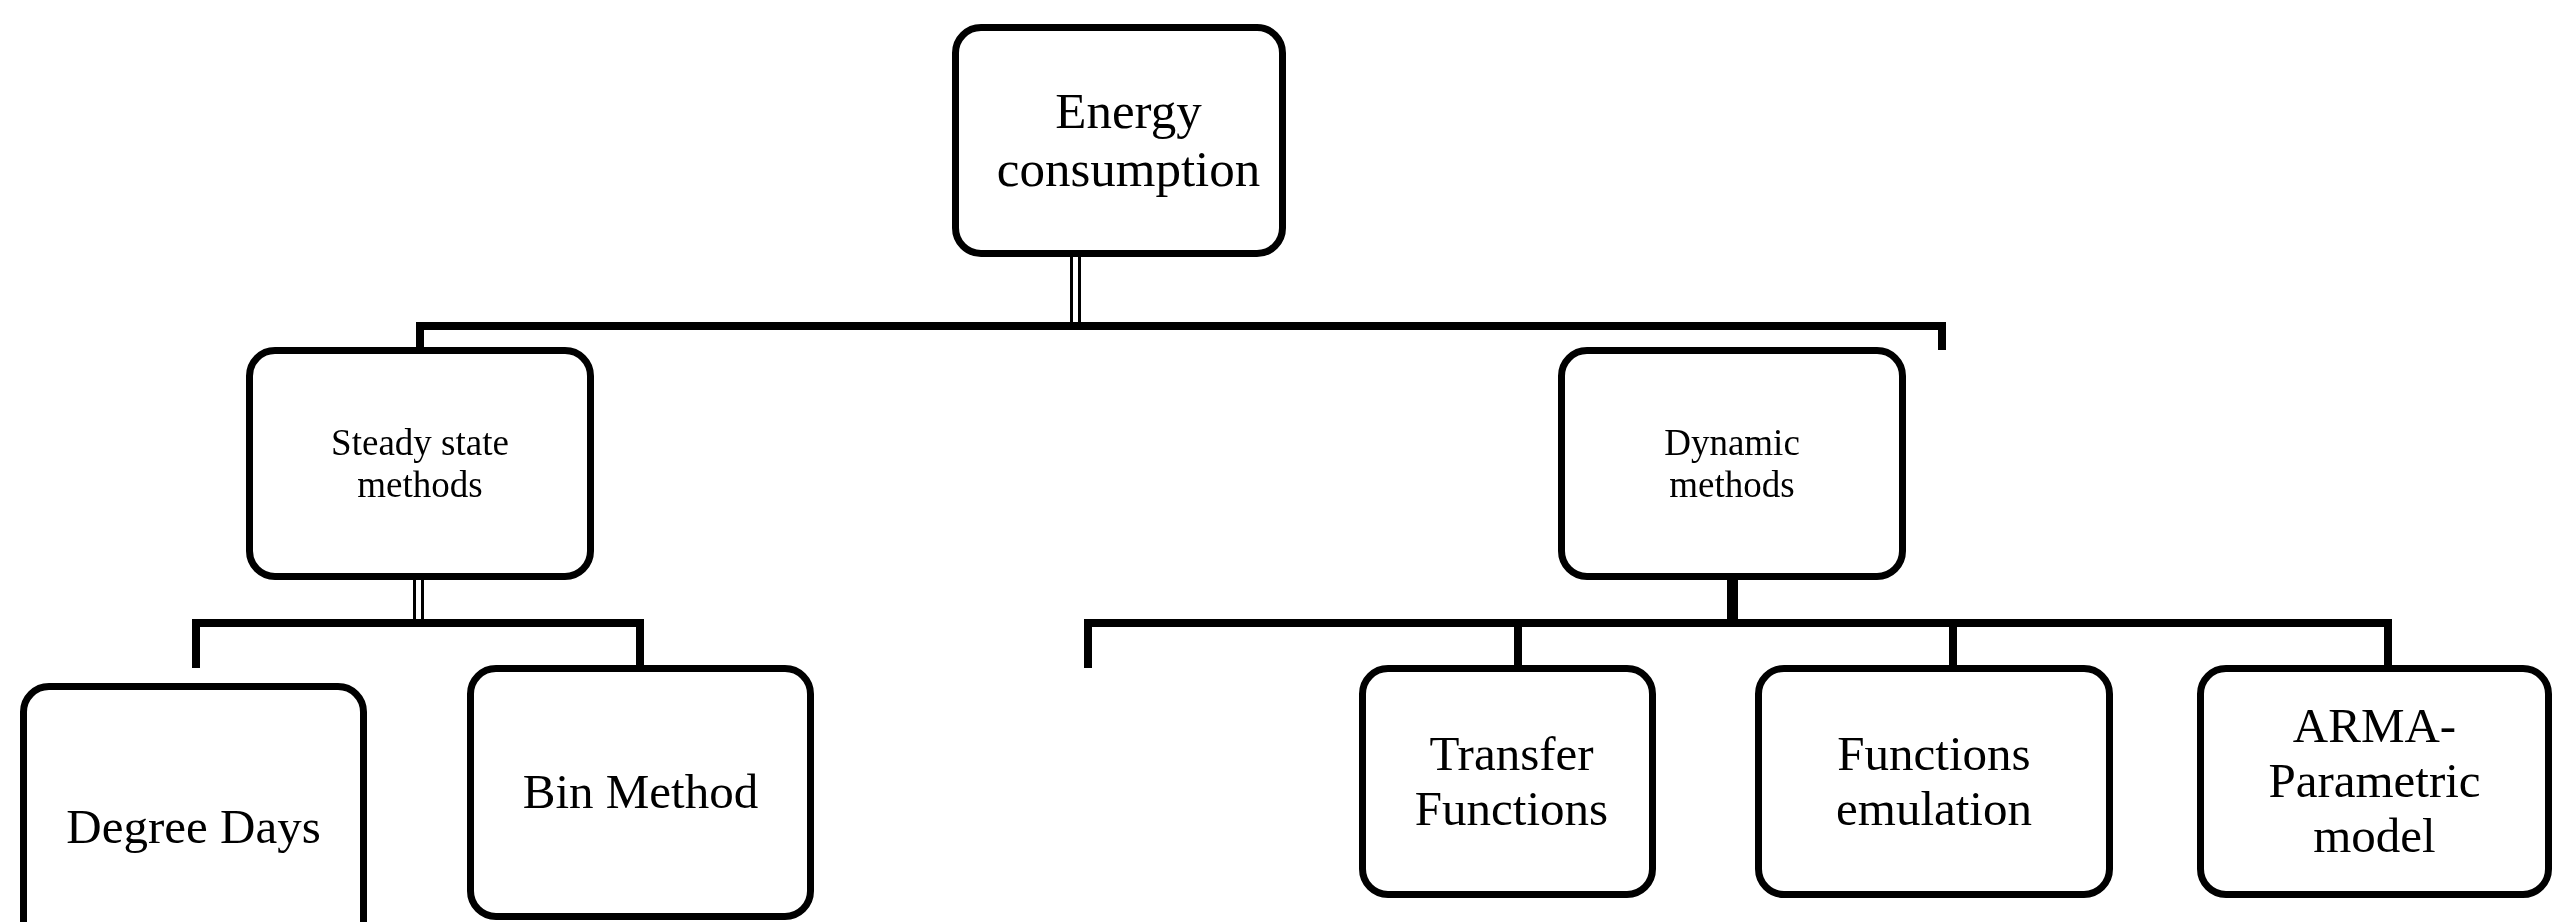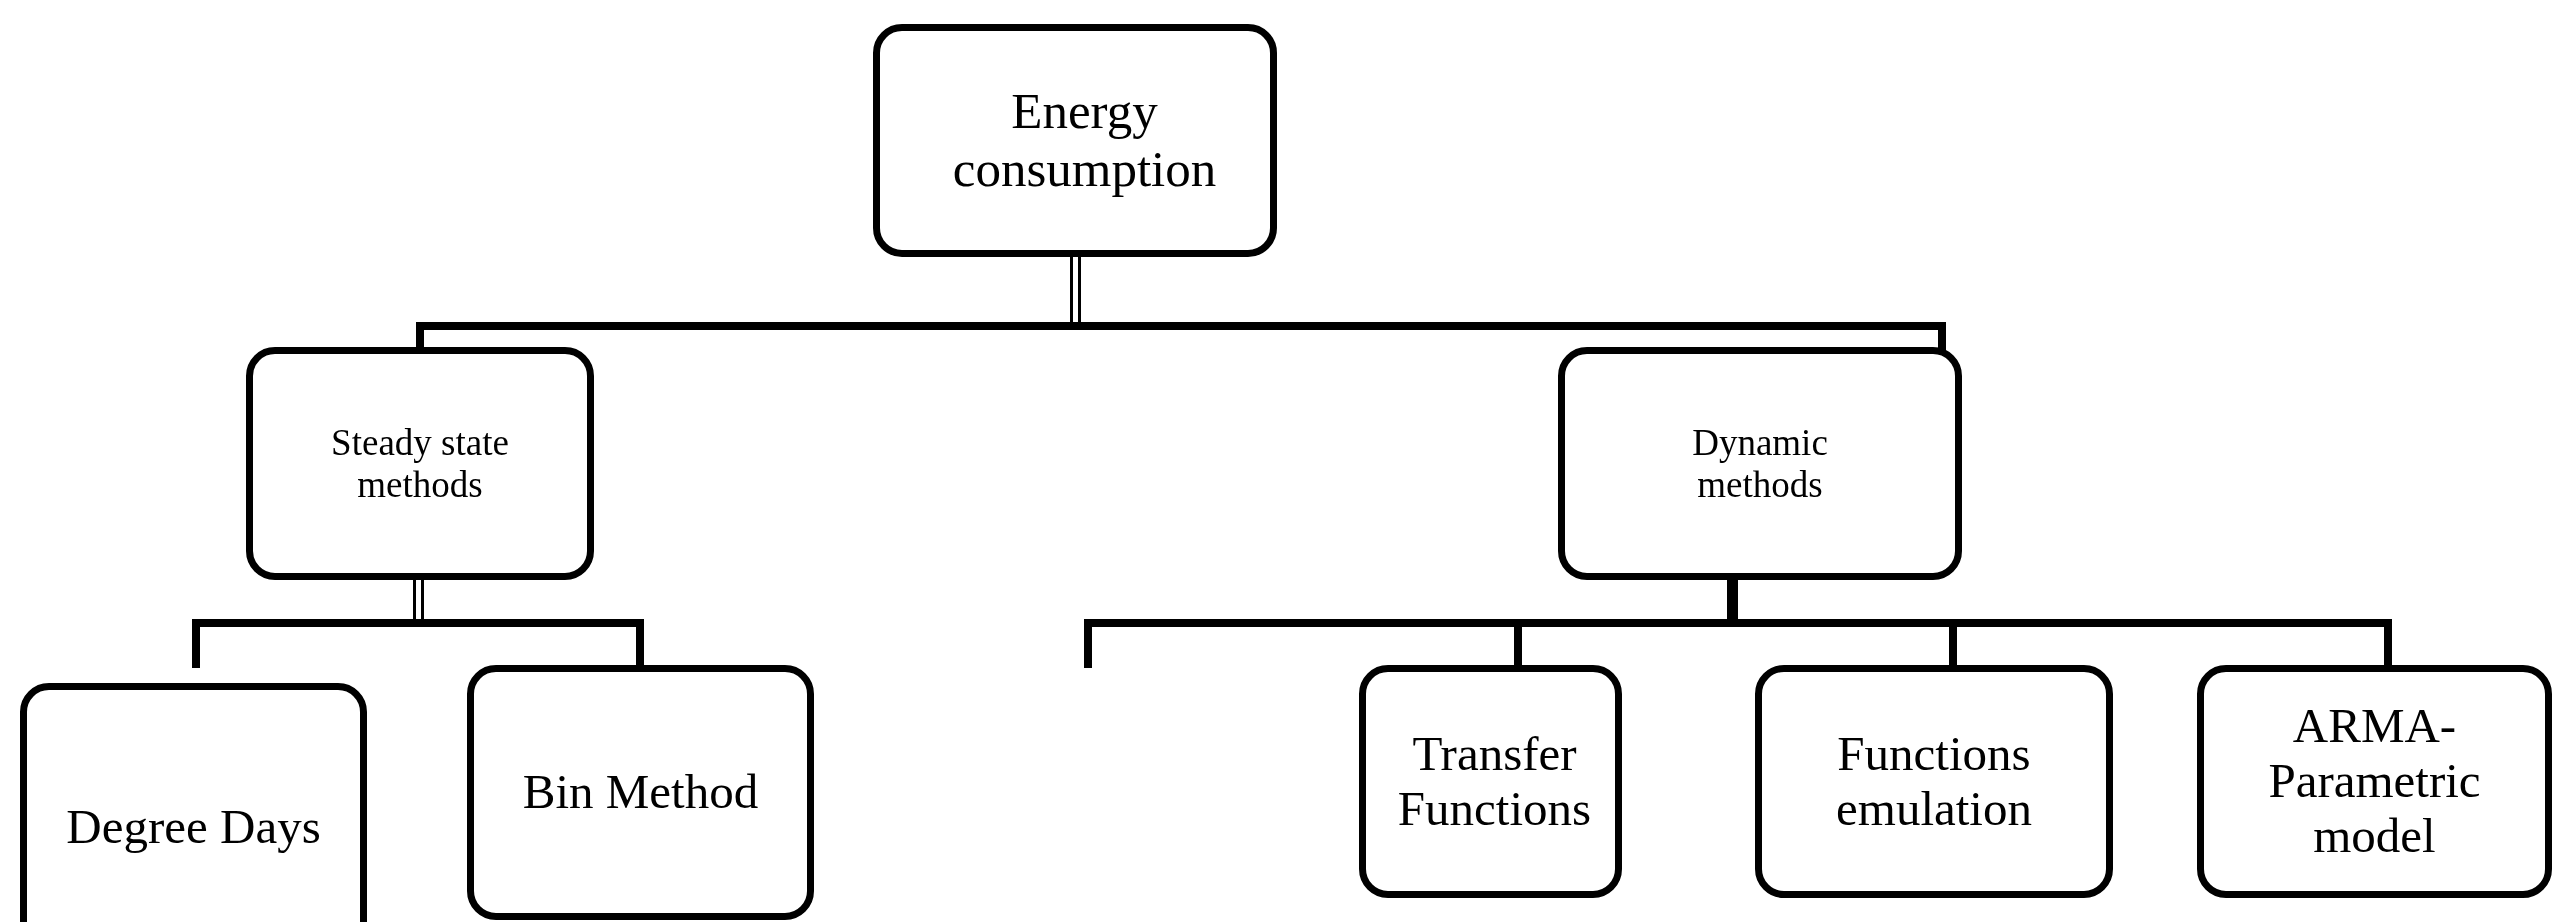--- a/index.html
+++ b/index.html
@@ -93,45 +93,45 @@
   <div class="conn-v" style="left:192px; top:619px; height:49px;"></div>
   <div class="conn-v" style="left:636px; top:619px; height:49px;"></div>
 
   <div class="conn-v" style="left:1727px; top:579px; height:44px; width:11px;"></div>
   <div class="conn-h" style="left:1084px; top:619px; width:1307px;"></div>
   <div class="conn-v" style="left:1084px; top:619px; height:49px;"></div>
   <div class="conn-v" style="left:1514px; top:619px; height:49px;"></div>
   <div class="conn-v" style="left:1949px; top:619px; height:49px;"></div>
   <div class="conn-v" style="left:2384px; top:619px; height:49px;"></div>
 
-  <div class="node level-0" style="left:873px; top:24px; width:404px; height:233px;padding-left:19px;">
+  <div class="node level-0" style="left:952px; top:24px; width:334px; height:233px;padding-left:19px;">
     <span class="node-label">Energy
 consumption</span>
   </div>
 
   <div class="node level-1" style="left:246px; top:347px; width:348px; height:233px;">
     <span class="node-label">Steady state
 methods</span>
   </div>
 
-  <div class="node level-1" style="left:1558px; top:347px; width:404px; height:233px;">
+  <div class="node level-1" style="left:1558px; top:347px; width:348px; height:233px;">
     <span class="node-label">Dynamic
 methods</span>
   </div>
 
   <div class="node level-2" style="left:20px; top:641px; width:347px; height:288px;margin-top:42px;">
     <span class="node-label">Degree Days</span>
   </div>
 
   <div class="node level-2" style="left:467px; top:665px; width:347px; height:255px;">
     <span class="node-label">Bin Method</span>
   </div>
 
 
-  <div class="node level-2" style="left:1359px; top:665px; width:263px; height:233px;padding-left:8px;">
+  <div class="node level-2" style="left:1359px; top:665px; width:297px; height:233px;padding-left:8px;">
     <span class="node-label">Transfer
 Functions</span>
   </div>
 
   <div class="node level-2" style="left:1755px; top:665px; width:358px; height:233px;">
     <span class="node-label">Functions
 emulation</span>
   </div>
 
   <div class="node level-2" style="left:2197px; top:665px; width:355px; height:233px;">

